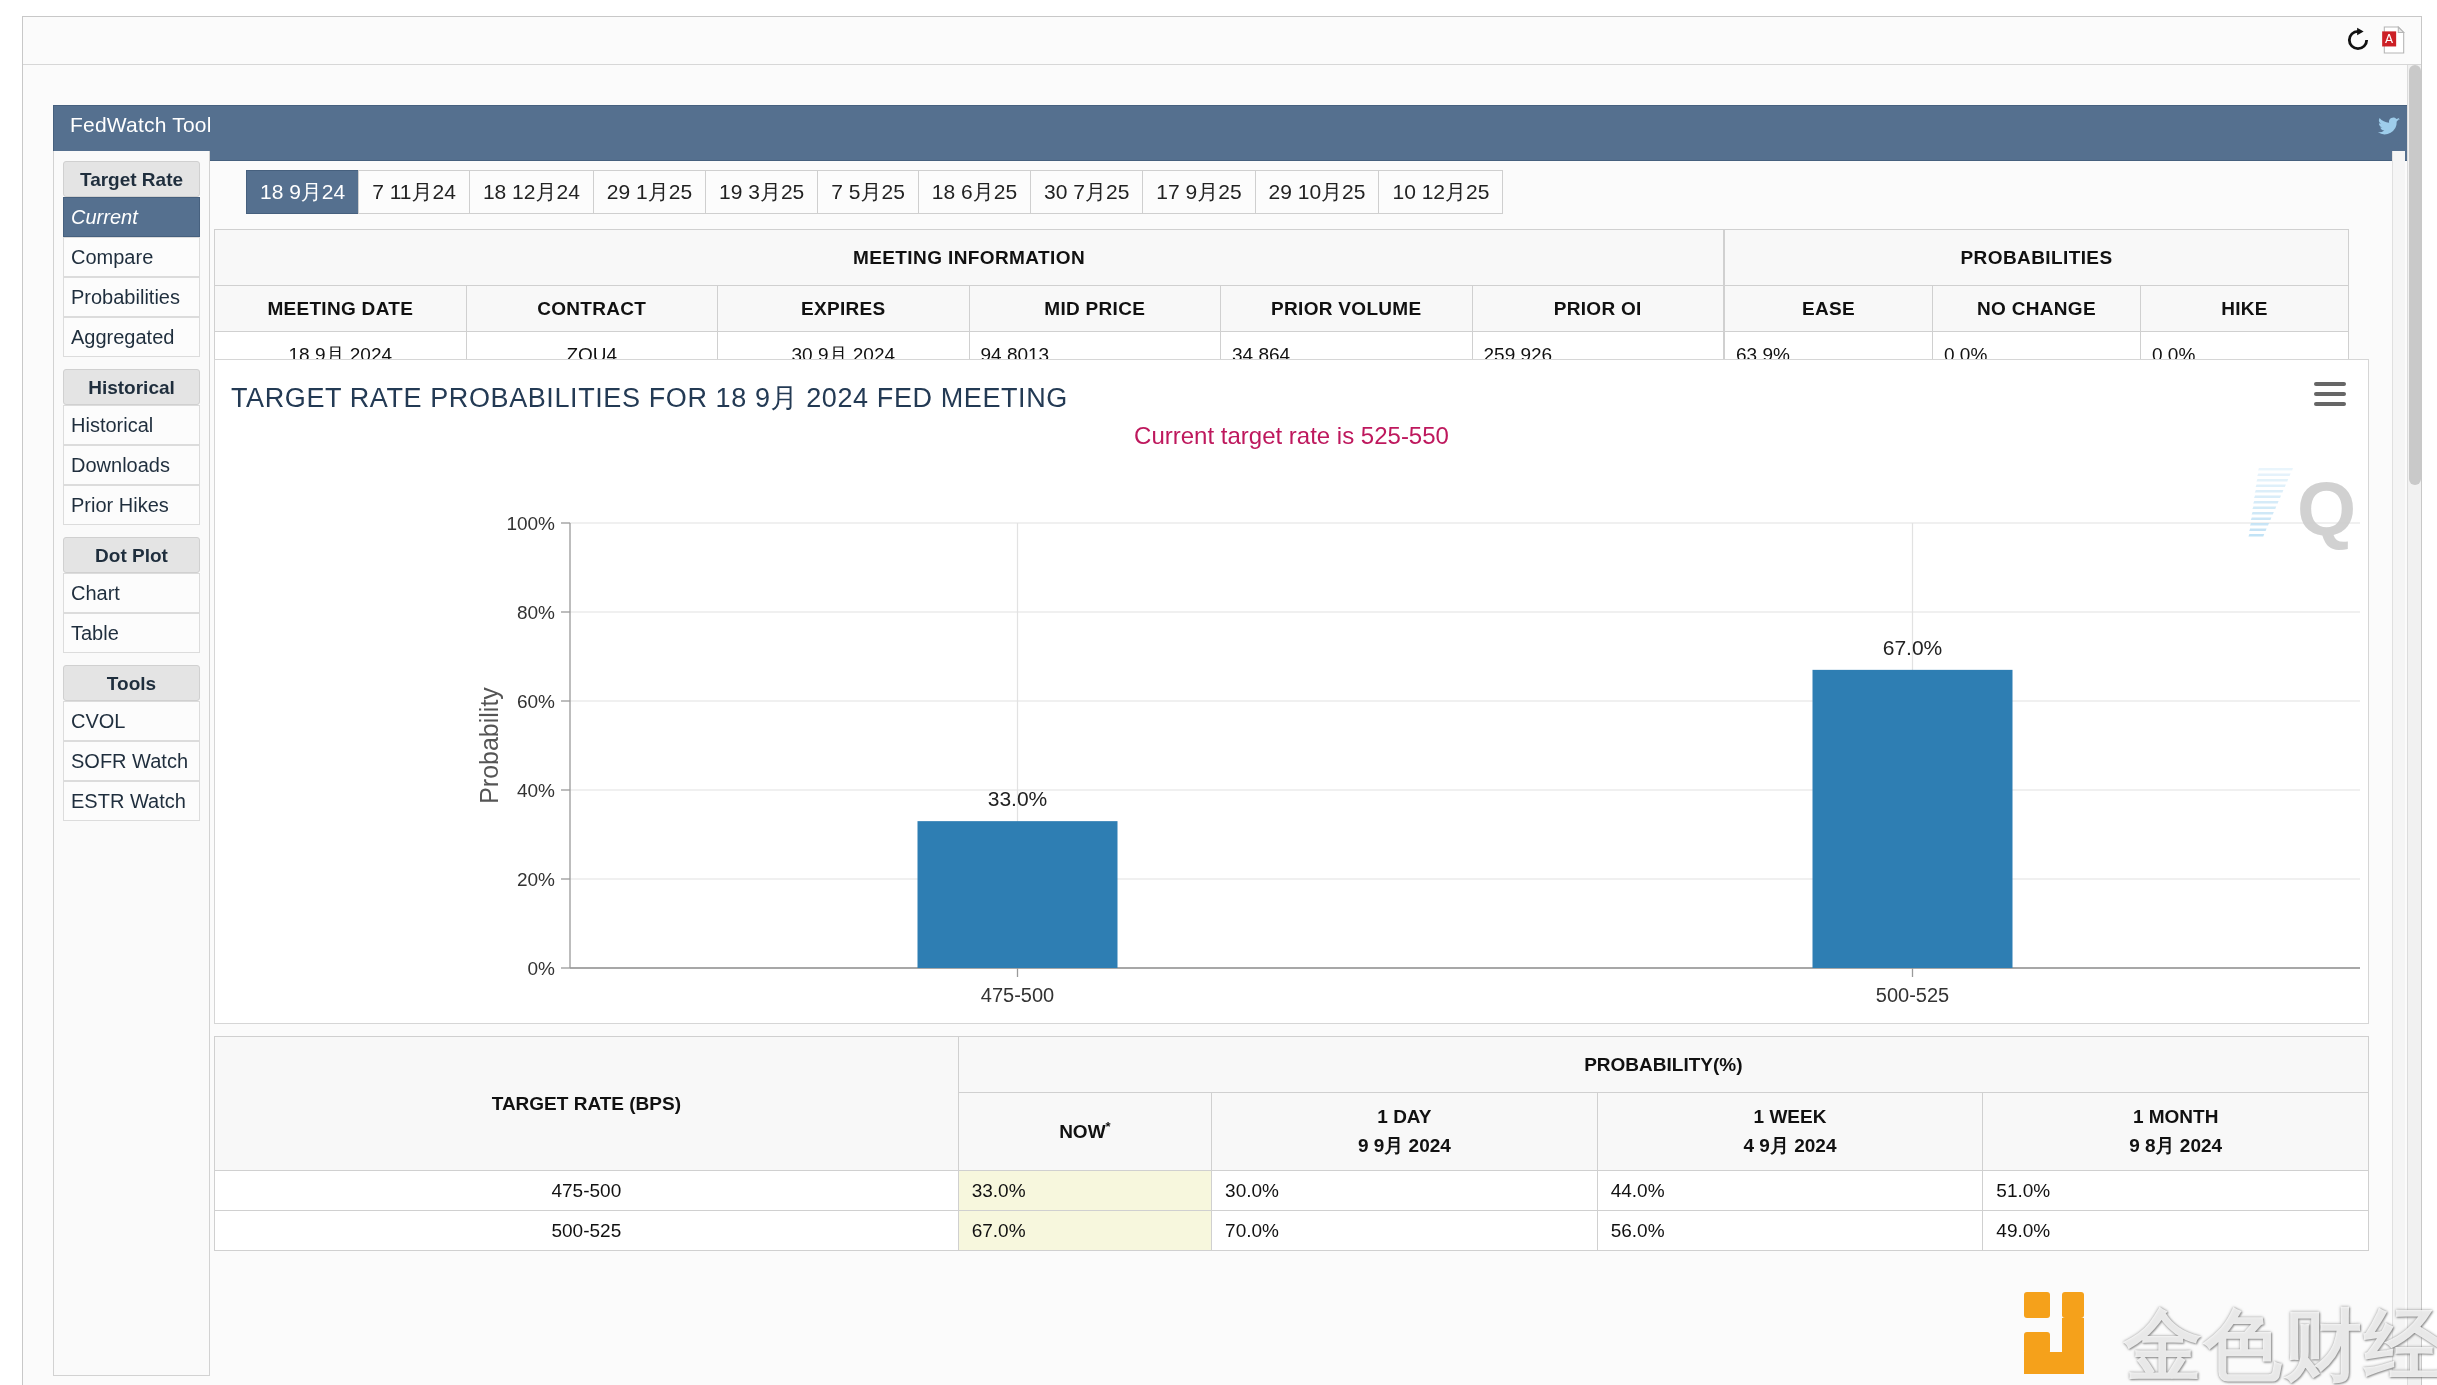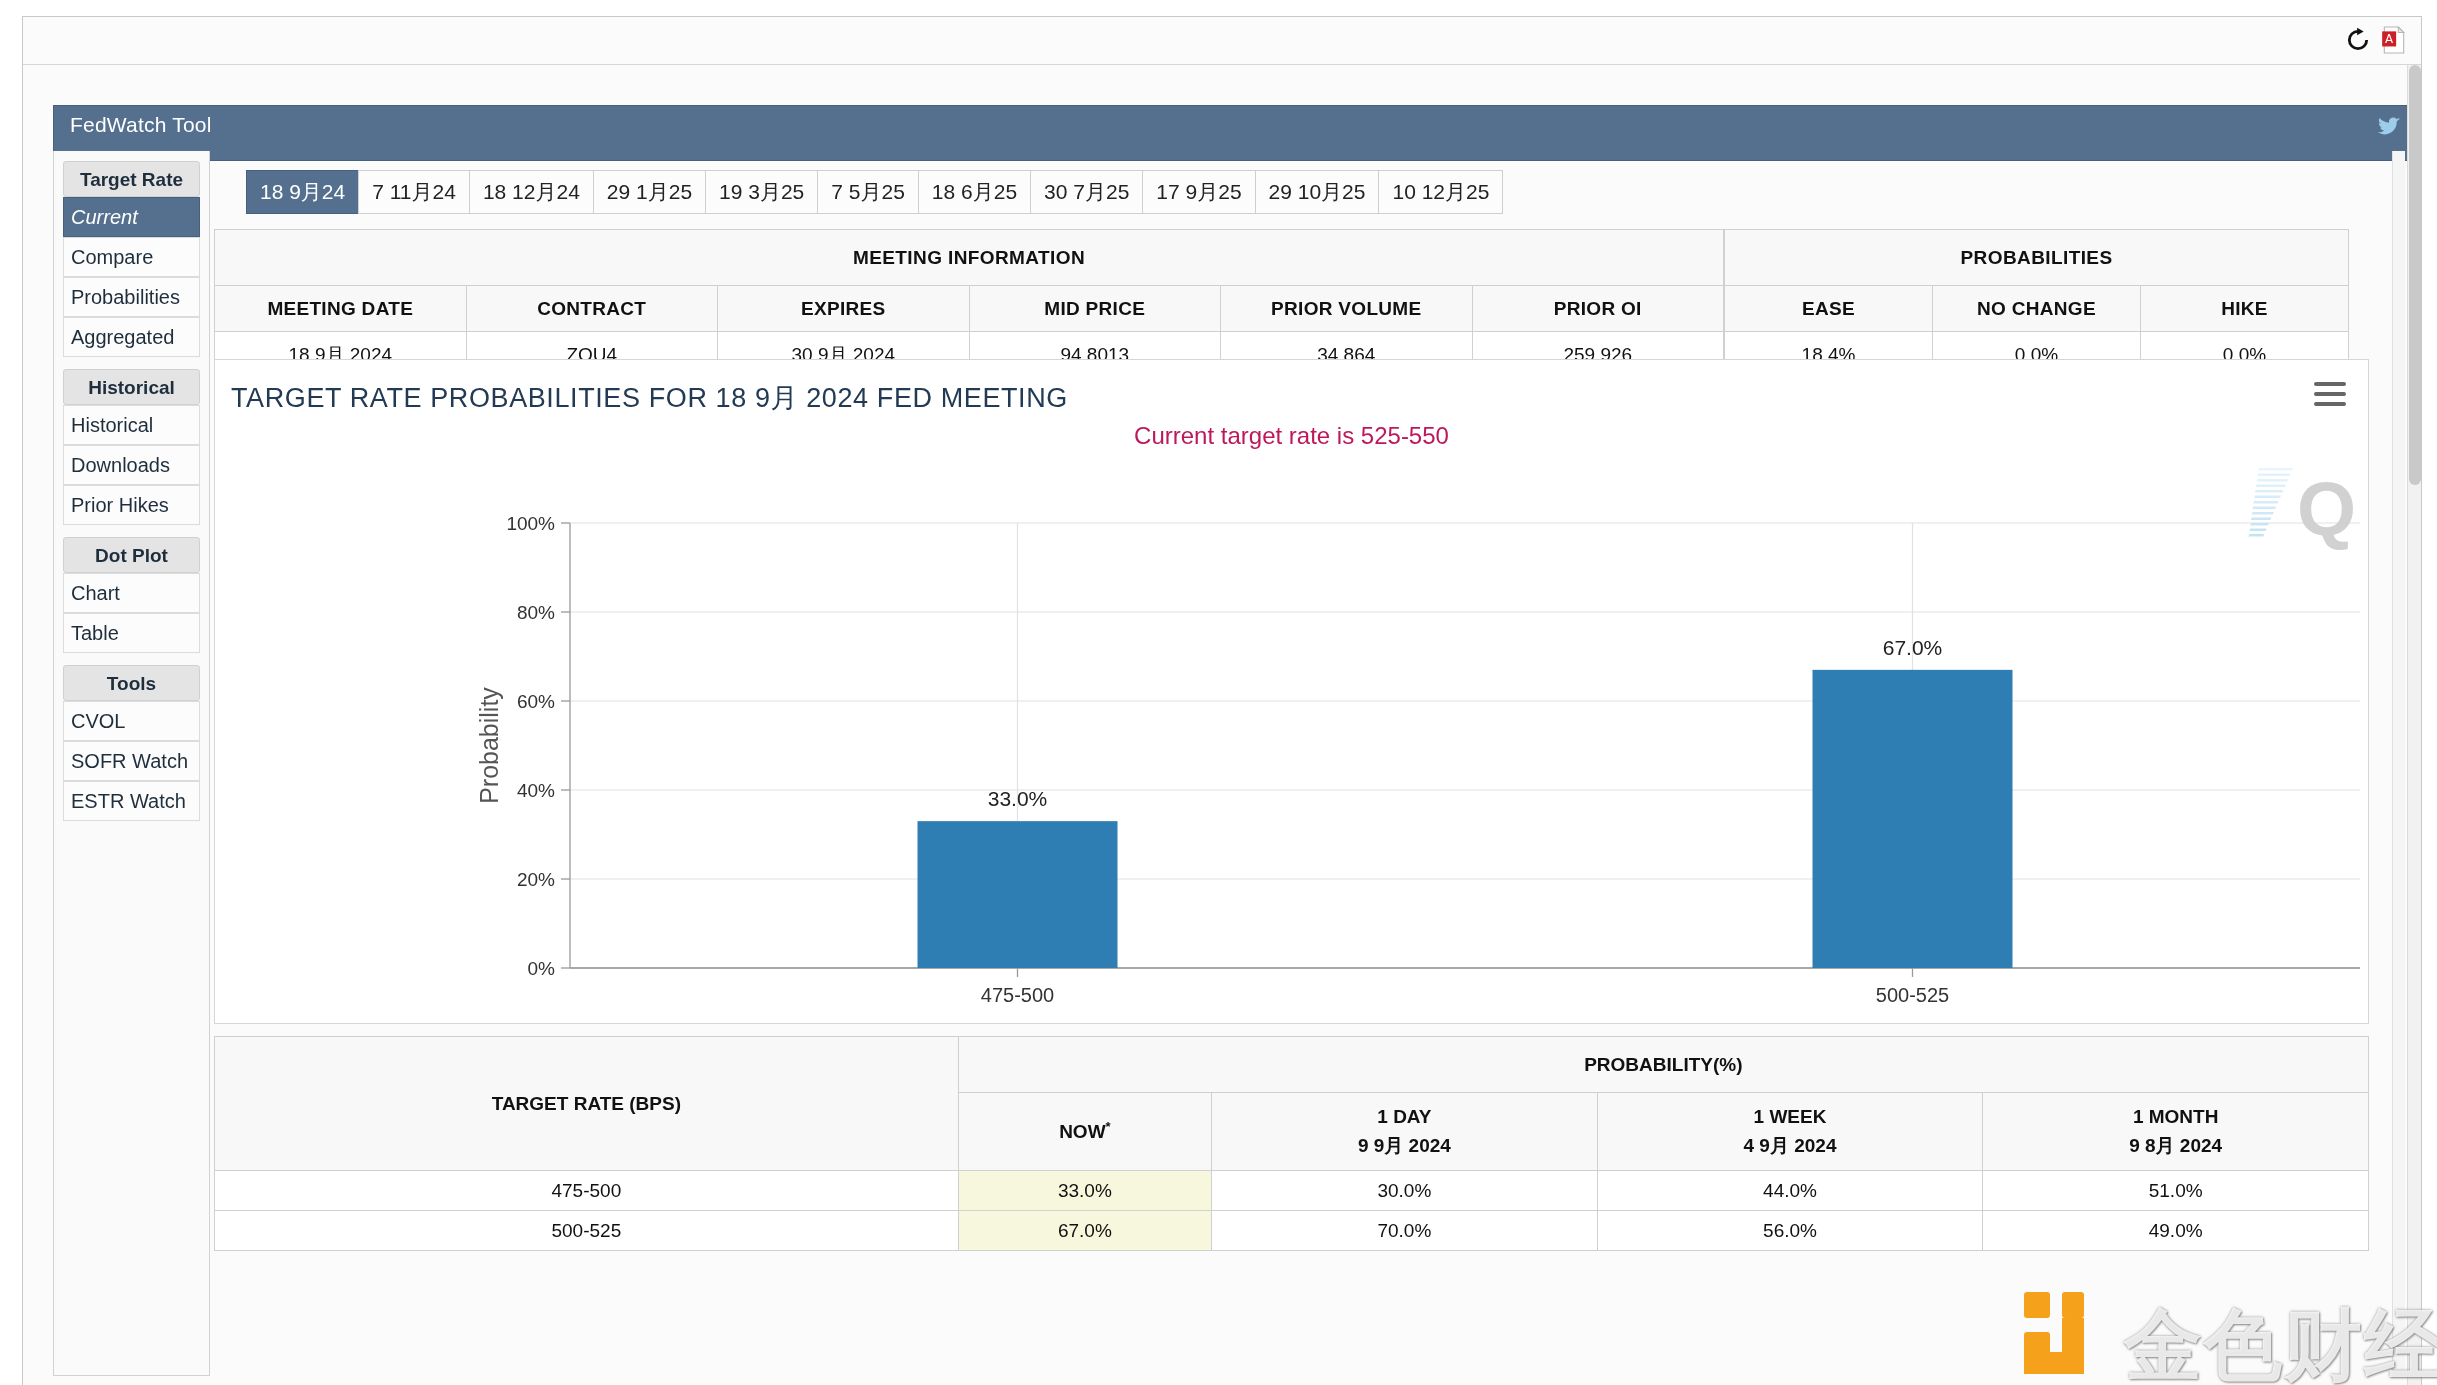--- a/index.html
+++ b/index.html
@@ -174,21 +174,21 @@
     background: #f8f8f8;
     font-size: 19px;
     letter-spacing: .3px;
   }
   .tbl-cell {
     height: 46px;
     padding: 0 11px;
     background: #fff;
   }
   .ta-c { text-align: center; margin-left: 17px; }
-  .ta-r { text-align: center; }
+  .ta-r { text-align: left; }
 
   .meeting-table { width: 1510px; }
   .prob-table { width: 625px; }
 
   
   .chart-panel {
     position: absolute;
     left: 4px; top: 208px;
     width: 2155px; height: 665px;
     background: #ffffff;
@@ -412,21 +412,21 @@
           <tbody>
               <tr>
             <td class="tbl-title" colspan="3">PROBABILITIES</td>
           </tr>
           <tr id="ps-head">
                 <td class="tbl-head" style="width: 150px;">EASE</td>
                 <td class="tbl-head" style="width: 300px;">NO CHANGE</td>
                 <td class="tbl-head" style="width: 173px;">HIKE</td>
               </tr>
           <tr id="ps-row">
-                <td class="tbl-cell ta-r">18.4%</td>
+                <td class="tbl-cell ta-r">63.9%</td>
                 <td class="tbl-cell ta-r">0.0%</td>
                 <td class="tbl-cell ta-r">0.0%</td>
               </tr>
         </tbody>
           </table>
 
       </div>
 
       <div class="chart-panel">
         <div class="chart-title">TARGET RATE PROBABILITIES FOR 18 9月 2024 FED MEETING</div>

